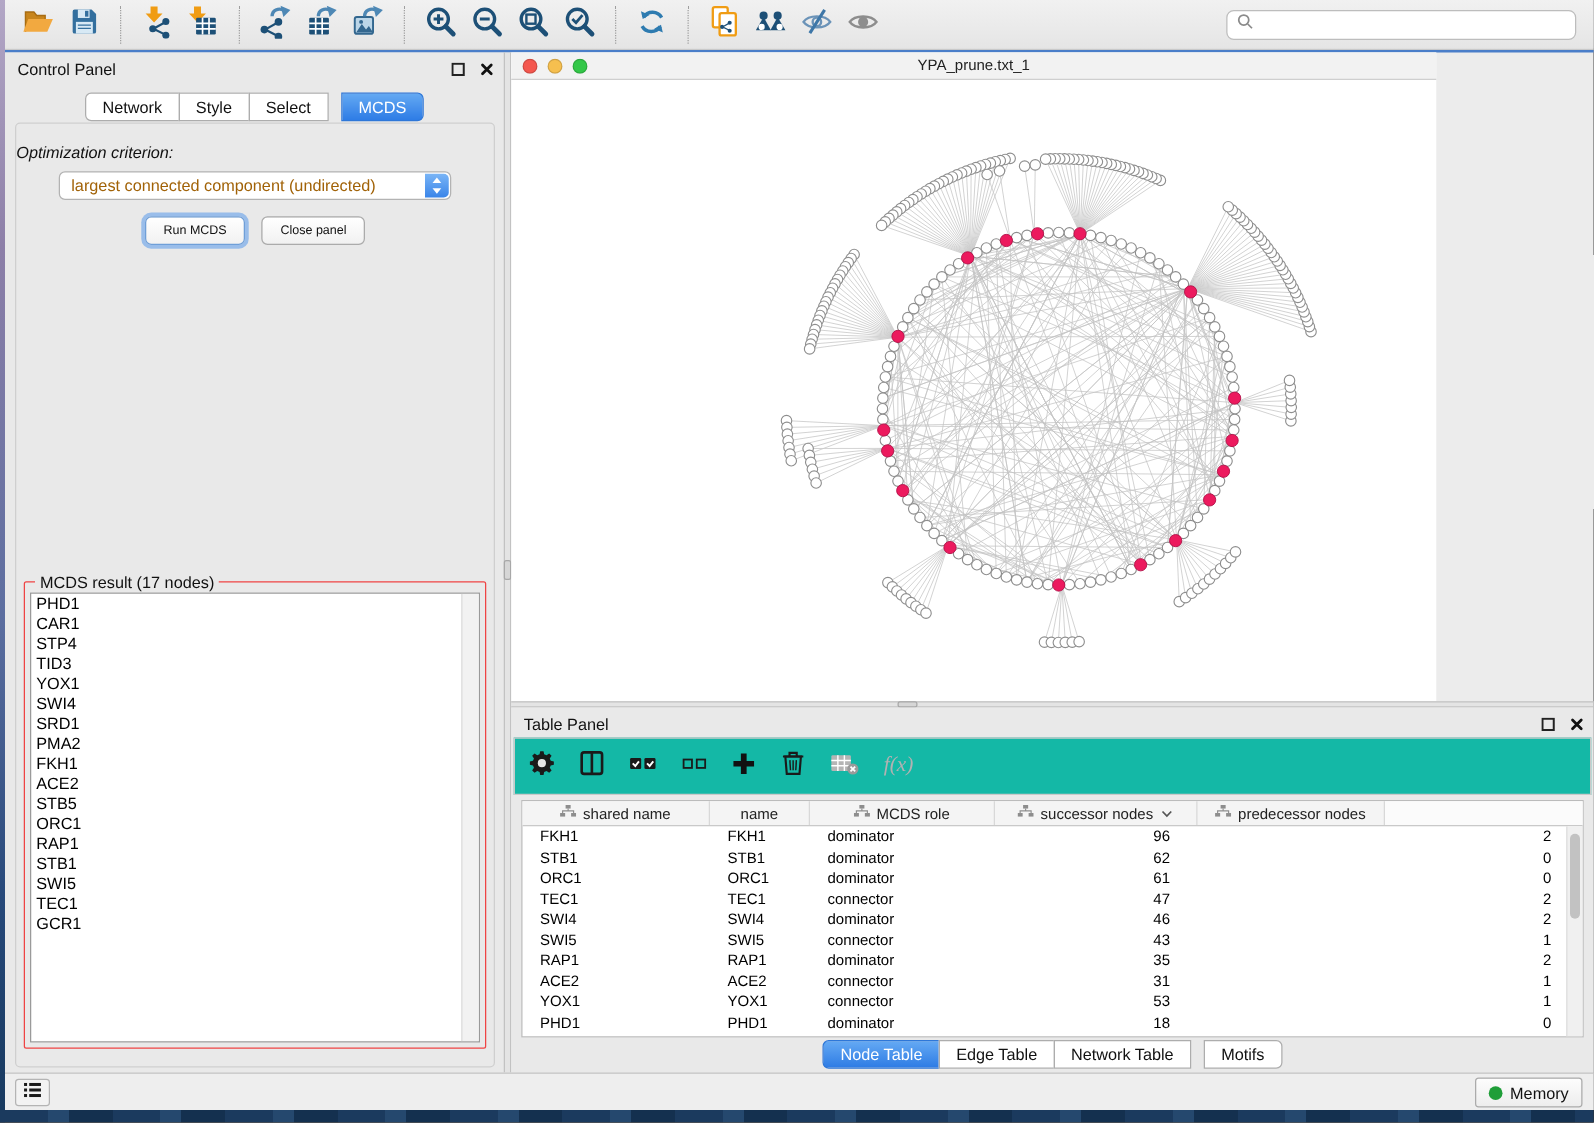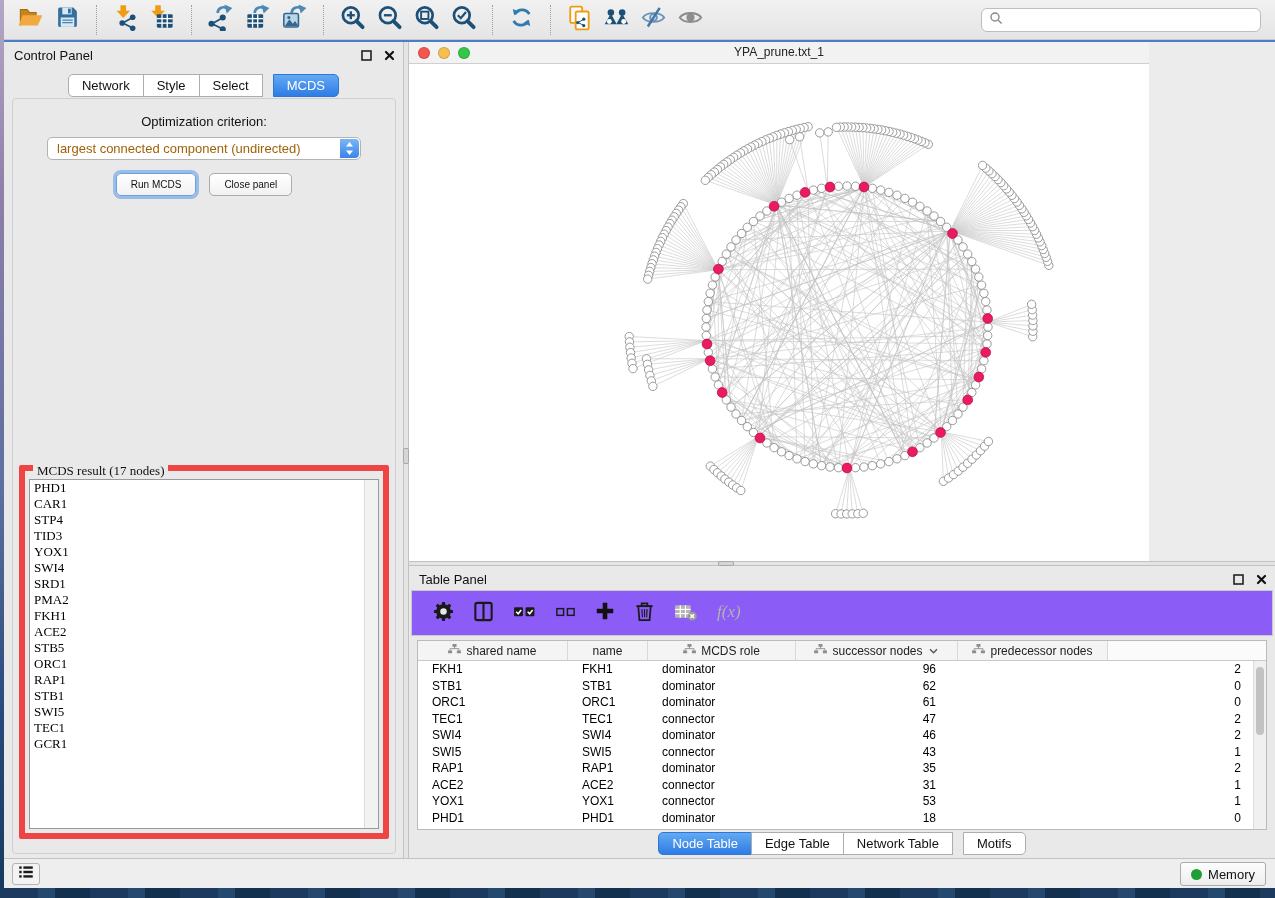--- a/index.html
+++ b/index.html
@@ -33,33 +33,33 @@
     padding:0 10px; font-size:13px; color:#111; }
   .panel-hicons { position:absolute; right:8px; top:7px; display:flex; gap:12px; align-items:center; }
   .seg-bar { display:flex; justify-content:center; margin-top:6px; }
   .seg { background:#fff; border:1px solid #adadad; padding:3px 13px; font-size:13px; color:#111;
     margin-left:-1px; cursor:default; }
   .seg:first-child { border-radius:5px 0 0 5px; margin-left:0; }
   .seg:last-child { border-radius:0 5px 5px 0;margin-left:10px; }
   .seg-active { background:linear-gradient(#64a9f3,#2e7ce5); border-color:#2e77d8; color:#fff; }
   .cp-inner { position:absolute; left:8px; right:7px; top:56px; bottom:4px;
     background:#e9e9e9; border:1px solid #cfcfcf; border-radius:4px; }
-  .opt-label { text-align:center; margin-top:15px; font-size:13px; color:#111; }
+  .opt-label { text-align:left; margin-top:15px; font-size:13px; color:#111;font-style:italic; }
   .dd-row { display:flex; justify-content:center; margin-top:8px; }
   .dropdown { position:relative; width:314px; height:23px; background:#fff; border:1px solid #b3b3b3;
     border-radius:5px; font-size:13px; color:#a16207; display:flex; align-items:center;
     padding:0 26px 0 9px; white-space:nowrap; }
   .dd-stepper { position:absolute; right:1px; top:1px; bottom:1px; width:19px; border-radius:0 4px 4px 0;
     background:linear-gradient(#7ab5f6,#3a85e9); display:flex; align-items:center; justify-content:center; }
   .btn-row { display:flex; justify-content:center; gap:13px; margin-top:13px; }
   .mac-btn { background:linear-gradient(#ffffff,#f1f1f1); border:1px solid #ababab; border-radius:5px;
     font-size:10px; color:#111; padding:3px 14px; height:23px; line-height:15px; cursor:default; }
   .focus-ring { box-shadow:0 0 0 3px rgba(100,160,235,.6); border-color:#6f9fd8; }
   .mcds-fieldset { position:absolute; left:6px; right:6px; top:366px; bottom:14px;
-    border:6px solid #ef4444; border-radius:2px;font-family:Liberation Serif, serif; }
+    border:1px solid #ef4444; border-radius:2px; }
   .mcds-legend { position:absolute; top:-8px; left:8px; background:#e9e9e9; padding:0 4px;
     font-size:13px; color:#111; }
   .mcds-list { position:absolute; left:4px; right:4px; top:8px; bottom:4px; background:#fff;
     border:1px solid #9a9a9a; overflow:hidden; }
   .mcds-scroll { position:absolute; right:0; top:0; bottom:0; width:14px; background:#f2f2f2;
     border-left:1px solid #dcdcdc; }
   .mcds-item { font-size:13px; line-height:16px; padding-left:4px; color:#000; }
 
   
   .v-divider { position:absolute; left:399px; top:42px; width:6px; height:816px; background:#e4e4e4;
@@ -76,22 +76,22 @@
   .network-panel { position:absolute; left:0; top:0; width:740px; height:519px; background:#fff; }
   .net-titlebar { position:relative; height:22px; background:#f2f2f2; border-bottom:1px solid #cfcfcf; }
   .traffic { position:absolute; left:9px; top:5px; display:flex; gap:8px; }
   .light { width:12px; height:12px; border-radius:50%; }
   .net-title { position:absolute; left:0; right:0; top:3px; text-align:center; font-size:12px; color:#222; }
   #net-svg { position:absolute; left:0; top:22px; }
 
   
   .table-panel { position:absolute; left:0; top:524px; width:866px; height:292px; background:#e9e9e9; }
   .tp-toolbar { position:absolute; left:2px; right:2px; top:24px; height:46px;
-    background:#8b5cf6; border:1px solid #c9c9c9; display:flex; align-items:center;
-    gap:17px; padding-left:20px; }
+    background:#14b8a6; border:1px solid #c9c9c9; display:flex; align-items:center;
+    gap:17px; padding-left:10px; }
   .tp-btn { display:flex; align-items:center; justify-content:center; cursor:default; }
   .tbl { position:absolute; left:8px; right:8px; top:74px; height:190px; background:#fff;
     border:1px solid #bbb; }
   .thead { display:flex; height:20px; background:#f4f4f4; border-bottom:1px solid #c9c9c9; }
   .th { display:flex; align-items:center; justify-content:center; gap:5px; font-size:12px; color:#222;
     border-right:1px solid #d8d8d8; height:100%; }
   .th-filler { flex:1; background:#fbfbfb; }
   .tbody { position:absolute; left:0; right:13px; top:20px; bottom:0; overflow:hidden; }
   .tr { display:flex; height:16.5px; line-height:16.5px; font-size:12px; color:#000; }
   .td { padding-left:14px; white-space:nowrap; overflow:hidden; }

